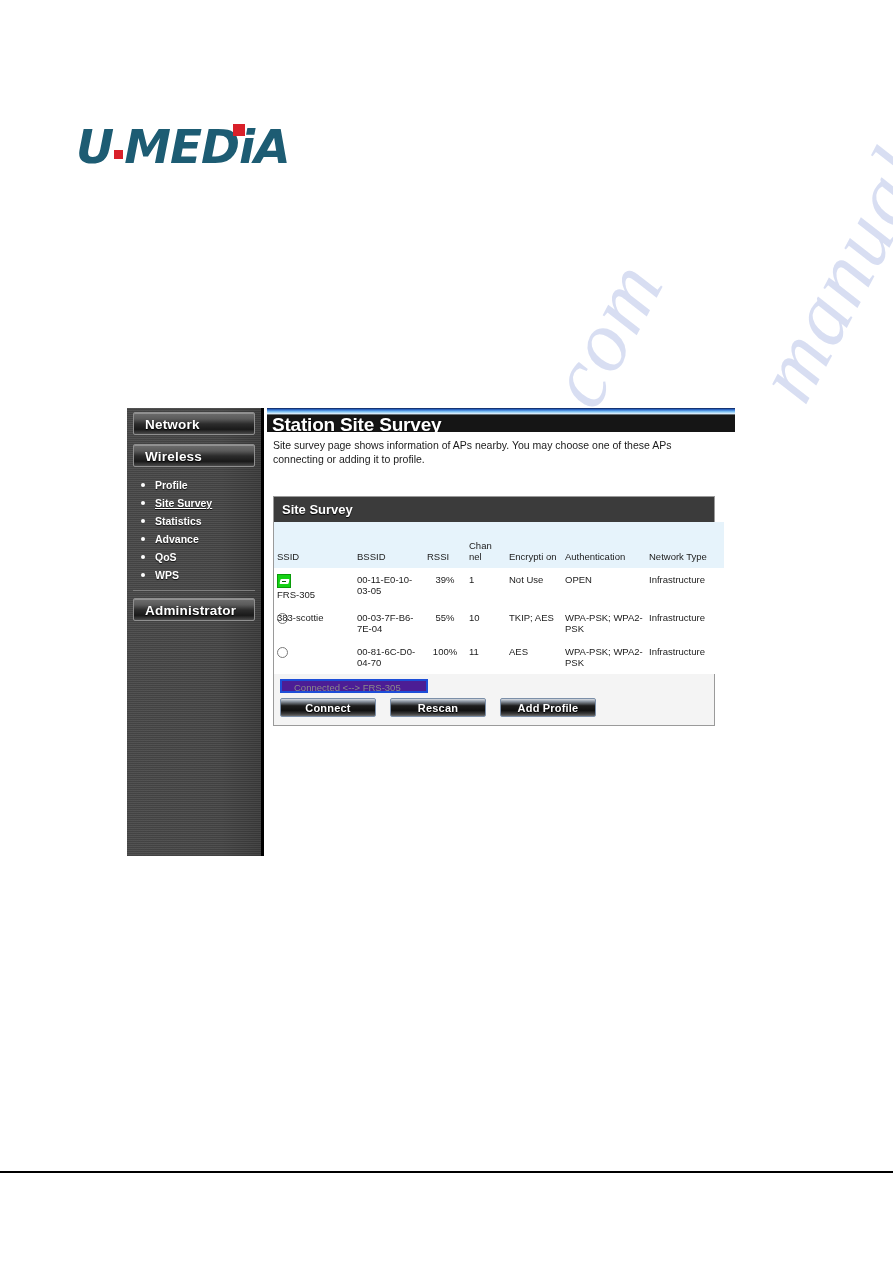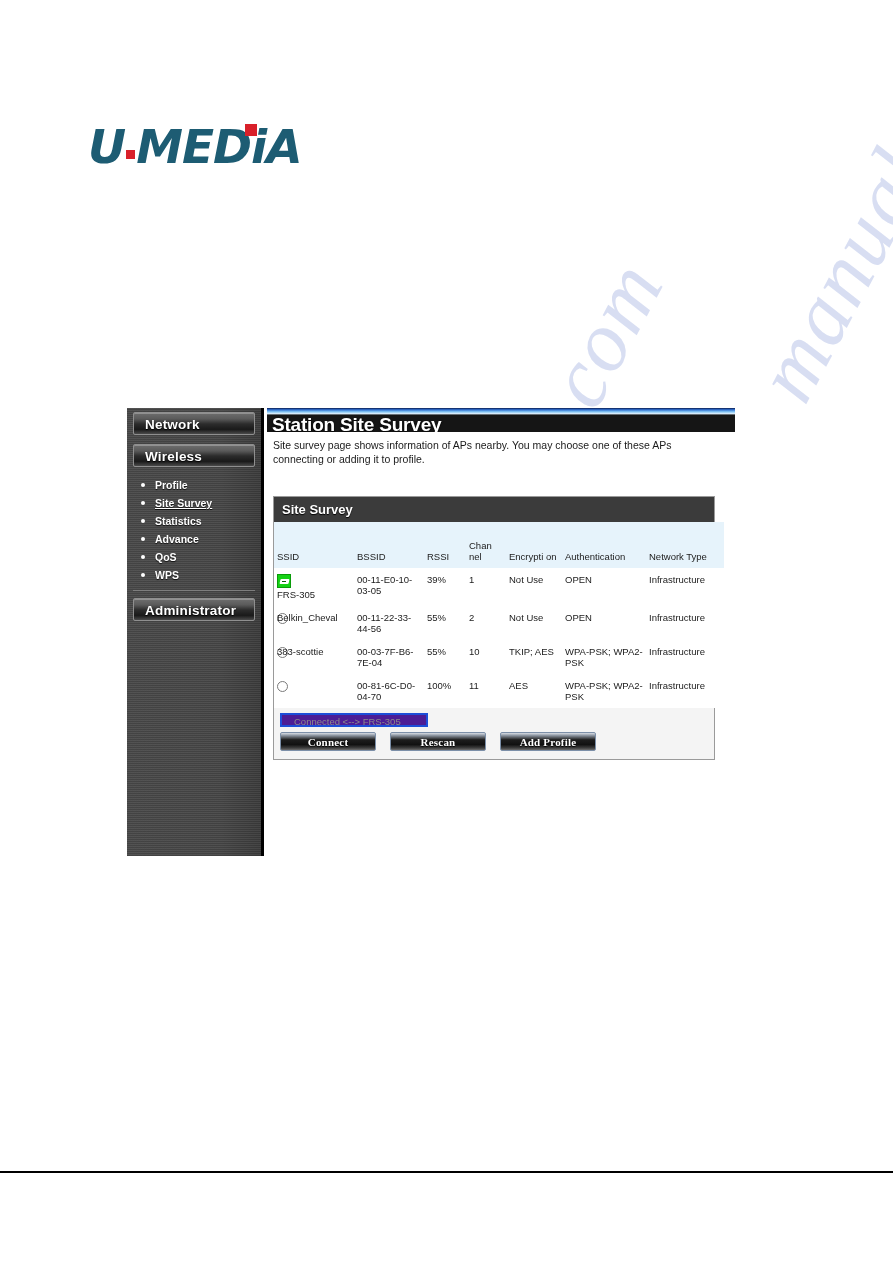--- a/index.html
+++ b/index.html
@@ -29,21 +29,21 @@
     transform-origin: 0 0;
     pointer-events: none;
     user-select: none;
   }
   #wm1 { left: 735px; top: 370px; }
   #wm2 { left: 300px; top: 800px; }
 
   
   .logo-wrap {
     position: absolute;
-    left: 88px;
+    left: 76px;
     top: 118px;
     height: 58px;
   }
   .logo-text {
     font-family: "DejaVu Sans", sans-serif;
     font-size: 47px;
     font-weight: bold;
     font-style: italic;
     color: #1d5c73;
     letter-spacing: -1px;
@@ -228,21 +228,21 @@
     color: #1b1b1b;
     font-size: 9.5px;
     padding: 6px 3px 6px 3px;
     vertical-align: top;
     line-height: 11px;
     border: none;
   }
   td.c-radio { width: 24px; text-align: left; padding-left: 8px; }
   th.c-ssid, td.c-ssid { width: 74px; }
   th.c-bssid, td.c-bssid { width: 64px; color: #5a1a5a; }
-  th.c-rssi, td.c-rssi  { width: 36px; }
+  th.c-rssi, td.c-rssi  { width: 36px; text-align: center; }
   th.c-chan, td.c-chan  { width: 34px; }
   th.c-enc,  td.c-enc   { width: 50px; margin-top: 23px; }
   th.c-auth, td.c-auth  { width: 78px; }
   th.c-net,  td.c-net   { width: 72px; }
   td.c-bssid, td.c-auth { color: #5b2069; }
 
   .radio {
     display: inline-block;
     width: 11px;
     height: 11px;
@@ -305,21 +305,20 @@
     border-radius: 2px;
     background: linear-gradient(180deg,#d8dde4 0%,#8f98a4 14%,#1d1d1d 40%,#111111 68%,#3e3e3e 88%,#6d6d6d 100%);
     color: #ffffff;
     font-size: 11px;
     font-weight: bold;
     line-height: 19px;
     text-align: center;
     text-shadow: 0 1px 1px #000;
     box-sizing: border-box;
     letter-spacing: .2px;
-    font-family: Liberation Serif, serif;
   }
 
   
   .footer-rule {
     position: absolute;
     left: 0;
     top: 1171px;
     width: 893px;
     height: 2px;
     background: #000000;
@@ -415,32 +414,20 @@
                 <span>FRS-305</span>
               </td>
               <td class="c-bssid">00-11-E0-10-03-05</td>
               <td class="c-rssi">39%</td>
               <td class="c-chan">1</td>
               <td class="c-enc">Not Use</td>
               <td class="c-auth">OPEN</td>
               <td class="c-net">Infrastructure</td>
             </tr>
 
-            <tr>
-              <td class="c-radio">
-                <span class="radio"></span>
-              </td>
-              <td class="c-ssid">Belkin_Cheval</td>
-              <td class="c-bssid">00-11-22-33-44-56</td>
-              <td class="c-rssi">55%</td>
-              <td class="c-chan">2</td>
-              <td class="c-enc">Not Use</td>
-              <td class="c-auth">OPEN</td>
-              <td class="c-net">Infrastructure</td>
-            </tr>
 
 
 
             <tr>
               <td class="c-radio">
                 <span class="radio"></span>
               </td>
               <td class="c-ssid">383-scottie</td>
               <td class="c-bssid">00-03-7F-B6-7E-04</td>
               <td class="c-rssi">55%</td>

